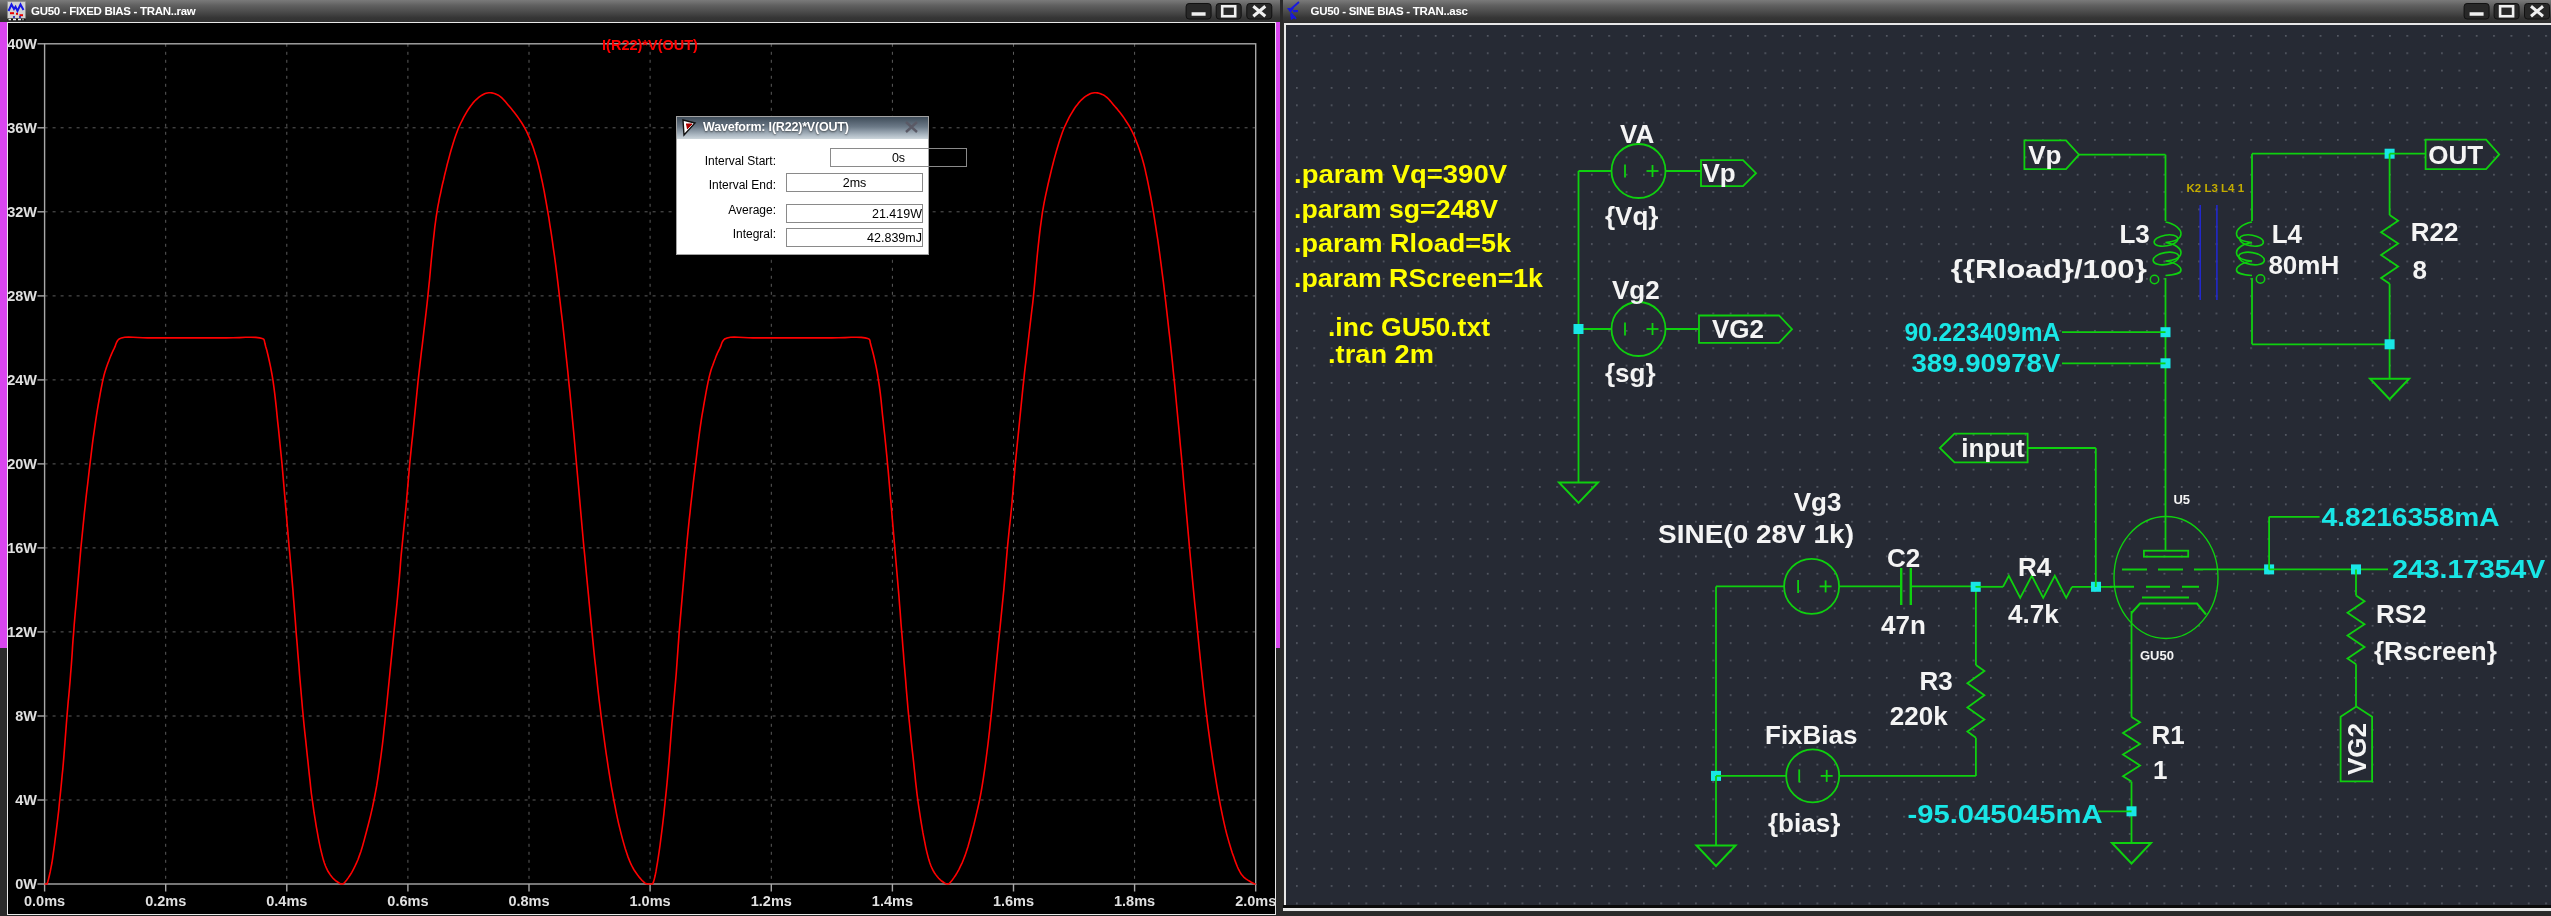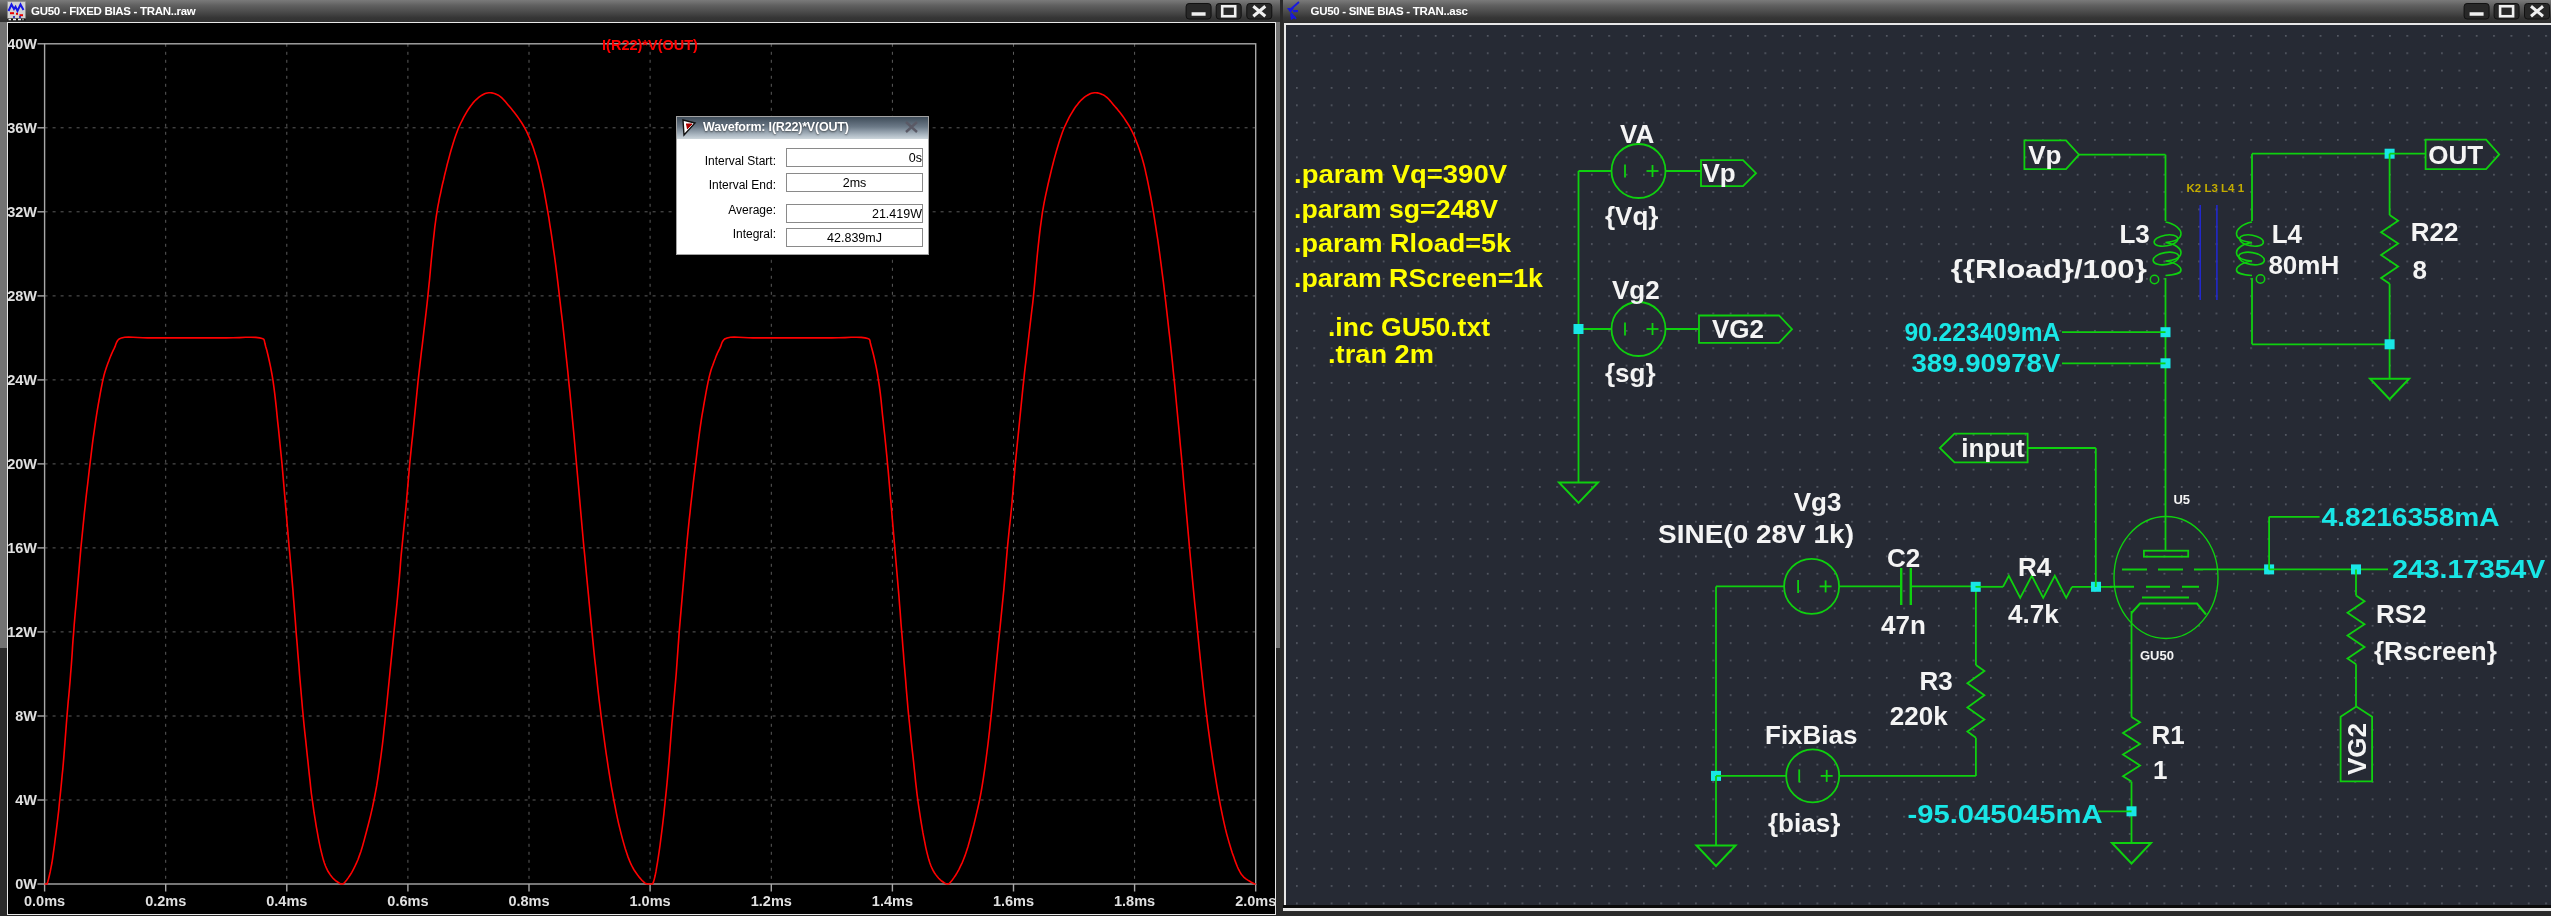--- a/index.html
+++ b/index.html
@@ -3,21 +3,21 @@
 <style>
   * { margin:0; padding:0; box-sizing:border-box; }
   html,body { width:2551px; height:916px; overflow:hidden; background:#2a2a2a;
                font-family:"Liberation Sans", sans-serif; }
   .titlebar { position:absolute; left:0; top:0; right:0; height:22px;
       background:linear-gradient(180deg,#7a7a7a 0%,#606060 25%,#4a4a4a 55%,#363636 80%,#303030 100%); }
   .tb-text { position:absolute; top:4.5px; font-size:11.5px; font-weight:bold; color:#fff; letter-spacing:-0.3px; }
 </style></head>
 <body>
 
-<div style="position:absolute;left:0;top:0;width:1280px;height:648px;background:#737373;padding-left:24px;">
+<div style="position:absolute;left:0;top:0;width:1280px;height:648px;background:#d946ef;padding-left:24px;">
   <div class="titlebar" style="width:1280px;"></div>
   <svg width="1280" height="916" style="position:absolute;left:0;top:0;">
 
     <g>
       <rect x="7.5" y="1.5" width="18" height="17" fill="#d2d2d2" stroke="#888" stroke-width="0.6"></rect>
       <path d="M8.5 11 L11.5 4.5 L14 9 L15.5 6.8 L17.5 11 L20.5 4.5 L23.5 10" stroke="#1616e6" stroke-width="2" fill="none"></path>
       <rect x="10" y="12.2" width="4" height="2" fill="#e80000"></rect>
       <rect x="16" y="12.8" width="2" height="2" fill="#e80000"></rect>
       <rect x="19.5" y="14.2" width="3.5" height="2" fill="#e80000"></rect>
       <circle cx="14" cy="17" r="1.1" fill="#1616b0"></circle>
@@ -116,24 +116,24 @@
         <path d="M6 6 L12 6 L7 11" fill="#a00" stroke="#a00" stroke-width="1"></path>
       </svg>
       <div style="position:absolute;left:26px;top:3.5px;font-size:12.5px;font-weight:bold;color:#fff;letter-spacing:-0.2px;text-shadow:0 1px 2px rgba(0,0,0,0.55);">Waveform: I(R22)*V(OUT)</div>
       <svg width="16" height="14" style="position:absolute;right:8px;top:4px;">
         <path d="M2 1 L13 11 M13 1 L2 11" stroke="#5a5a66" stroke-width="2.4"></path>
       </svg>
     </div>
     <div style="position:absolute;left:0;top:22px;right:0;bottom:0;background:#fff;font-size:12px;color:#000;">
       <div style="position:absolute;right:152px;top:10px;text-align:right;line-height:24.6px;white-space:nowrap;margin-left:28px;">Interval Start:<br>Interval End:<br>Average:<br>Integral:</div>
       <div style="position:absolute;left:109px;top:9.5px;font-size:12.5px;">
-        <div style="width:137px;height:19px;border:1px solid #8a8a8a;text-align:right;line-height:18px;margin-bottom:5.6px;">0s</div>
+        <div style="width:137px;height:19px;border:1px solid #8a8a8a;text-align:center;line-height:18px;margin-bottom:5.6px;margin-left:44px;">0s</div>
         <div style="width:137px;height:19px;border:1px solid #8a8a8a;text-align:center;line-height:18px;margin-bottom:12px;">2ms</div>
         <div style="width:137px;height:19px;border:1px solid #8a8a8a;text-align:right;line-height:18px;margin-bottom:5.6px;">21.419W</div>
-        <div style="width:137px;height:19px;border:1px solid #8a8a8a;text-align:center;line-height:18px;">42.839mJ</div>
+        <div style="width:137px;height:19px;border:1px solid #8a8a8a;text-align:right;line-height:18px;">42.839mJ</div>
       </div>
     </div>
   </div>
 </div>
 
 <div style="position:absolute;left:1283px;top:0;width:1268px;height:912px;background:#2e2e2e;">
   <div class="titlebar" style="width:1268px;"></div>
   <svg width="1268" height="916" style="position:absolute;left:0;top:0;">
     <g>
       <path d="M16 2 L8 9 M8 13 L13 19" stroke="#1818e0" stroke-width="1.8" fill="none"></path>

